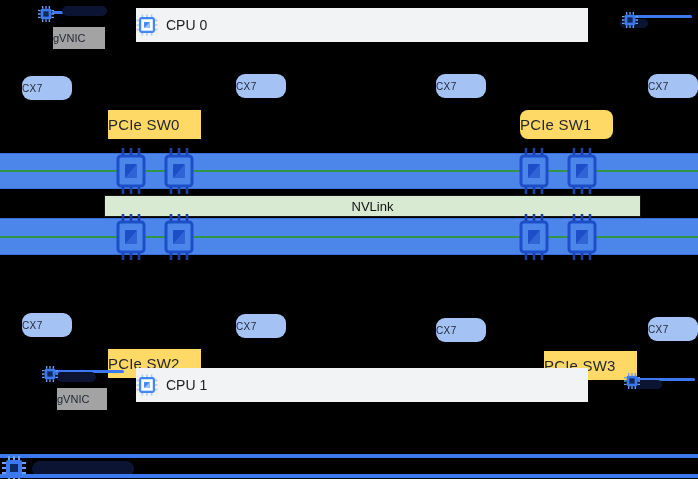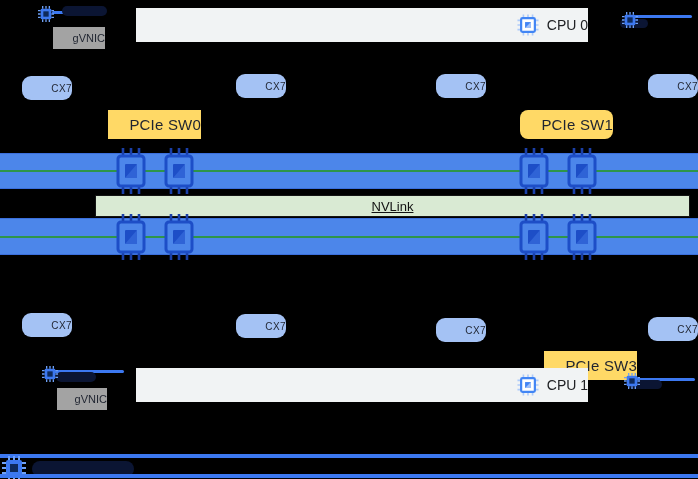--- a/index.html
+++ b/index.html
@@ -2,21 +2,21 @@
 <html><head>
 <meta charset="utf-8">
 <style>
   html,body{margin:0;padding:0;background:#000;}
   .stage{
     position:relative;width:698px;height:479px;background:#000;overflow:hidden;
     font-family:"Liberation Sans", sans-serif;
   }
   .abs{position:absolute;}
   .box{
-    position:absolute;display:flex;align-items:center;justify-content:flex-end;
+    position:absolute;display:flex;align-items:center;justify-content:flex-start;
     color:#202124;box-sizing:border-box;
   }
   .nic-box{background:#a4c2f4;font-size:10px;letter-spacing:.4px;color:#1f2430;border-radius:9px;}
   .sw-box{background:#ffd966;font-size:15px;font-weight:500;color:#1f2430;letter-spacing:.2px;margin-top:39px;}
   .gvnic-box{background:#a3a3a3;font-size:11px;color:#1f2430;}
   .cpu-box{background:#f1f3f4;font-size:14px;color:#202124;gap:8px;}
   .gpu-bar{position:absolute;left:0;width:698px;background:#4c86ea;
     border-top:1px solid #3b6fdc;border-bottom:1px solid #3b6fdc;box-sizing:border-box;}
   .green-line{position:absolute;left:0;width:698px;height:2px;background:#2e9549;}
   .nvlink-bar{position:absolute;display:flex;align-items:center;justify-content:center;
@@ -100,21 +100,21 @@
     <rect x="11" y="16" width="12" height="14" rx="1" fill="#1d4ec7"></rect>
     <path d="M11 30 L23 16 L23 30 Z" fill="#2f63d6"></path>
   </svg>
   <svg class="gpu-icon" style="left:565px;top:148px;" viewBox="0 0 34 46">
     <path stroke="#1a3fa8" stroke-width="2.6" fill="none" d="M9 0v8 M17 0v8 M25 0v8 M9 38v8 M17 38v8 M25 38v8"></path>
     <rect x="4" y="8" width="26" height="30" rx="3" fill="#4c86ea" stroke="#1d4ec7" stroke-width="3"></rect>
     <rect x="11" y="16" width="12" height="14" rx="1" fill="#1d4ec7"></rect>
     <path d="M11 30 L23 16 L23 30 Z" fill="#2f63d6"></path>
   </svg>
 
-  <div class="nvlink-bar" style="left:95px;top:195px;width:595px;height:22px;text-decoration:underline;">
+  <div class="nvlink-bar" style="left:104px;top:195px;width:537px;height:22px;">
     <span>NVLink</span>
   </div>
 
   <div class="gpu-bar" style="top:218px;height:37px;"></div>
   <div class="green-line" style="top:236px;"></div>
 
   <svg class="gpu-icon" style="left:114px;top:214px;" viewBox="0 0 34 46">
     <path stroke="#1a3fa8" stroke-width="2.6" fill="none" d="M9 0v8 M17 0v8 M25 0v8 M9 38v8 M17 38v8 M25 38v8"></path>
     <rect x="4" y="8" width="26" height="30" rx="3" fill="#4c86ea" stroke="#1d4ec7" stroke-width="3"></rect>
     <rect x="11" y="16" width="12" height="14" rx="1" fill="#1d4ec7"></rect>
@@ -134,20 +134,23 @@
   </svg>
   <svg class="gpu-icon" style="left:565px;top:214px;" viewBox="0 0 34 46">
     <path stroke="#1a3fa8" stroke-width="2.6" fill="none" d="M9 0v8 M17 0v8 M25 0v8 M9 38v8 M17 38v8 M25 38v8"></path>
     <rect x="4" y="8" width="26" height="30" rx="3" fill="#4c86ea" stroke="#1d4ec7" stroke-width="3"></rect>
     <rect x="11" y="16" width="12" height="14" rx="1" fill="#1d4ec7"></rect>
     <path d="M11 30 L23 16 L23 30 Z" fill="#2f63d6"></path>
   </svg>
 
   <div class="box nic-box" style="left:22px;top:313px;width:50px;height:24px;">
     <span>CX7</span>
+  </div>
+  <div class="box sw-box" style="left:108px;top:310px;width:93px;height:29px;">
+    <span>PCIe SW2</span>
   </div>
   <div class="box nic-box" style="left:236px;top:314px;width:50px;height:24px;">
     <span>CX7</span>
   </div>
   <div class="box nic-box" style="left:436px;top:318px;width:50px;height:24px;">
     <span>CX7</span>
   </div>
   <div class="box sw-box" style="left:544px;top:312px;width:93px;height:29px;">
     <span>PCIe SW3</span>
   </div>

